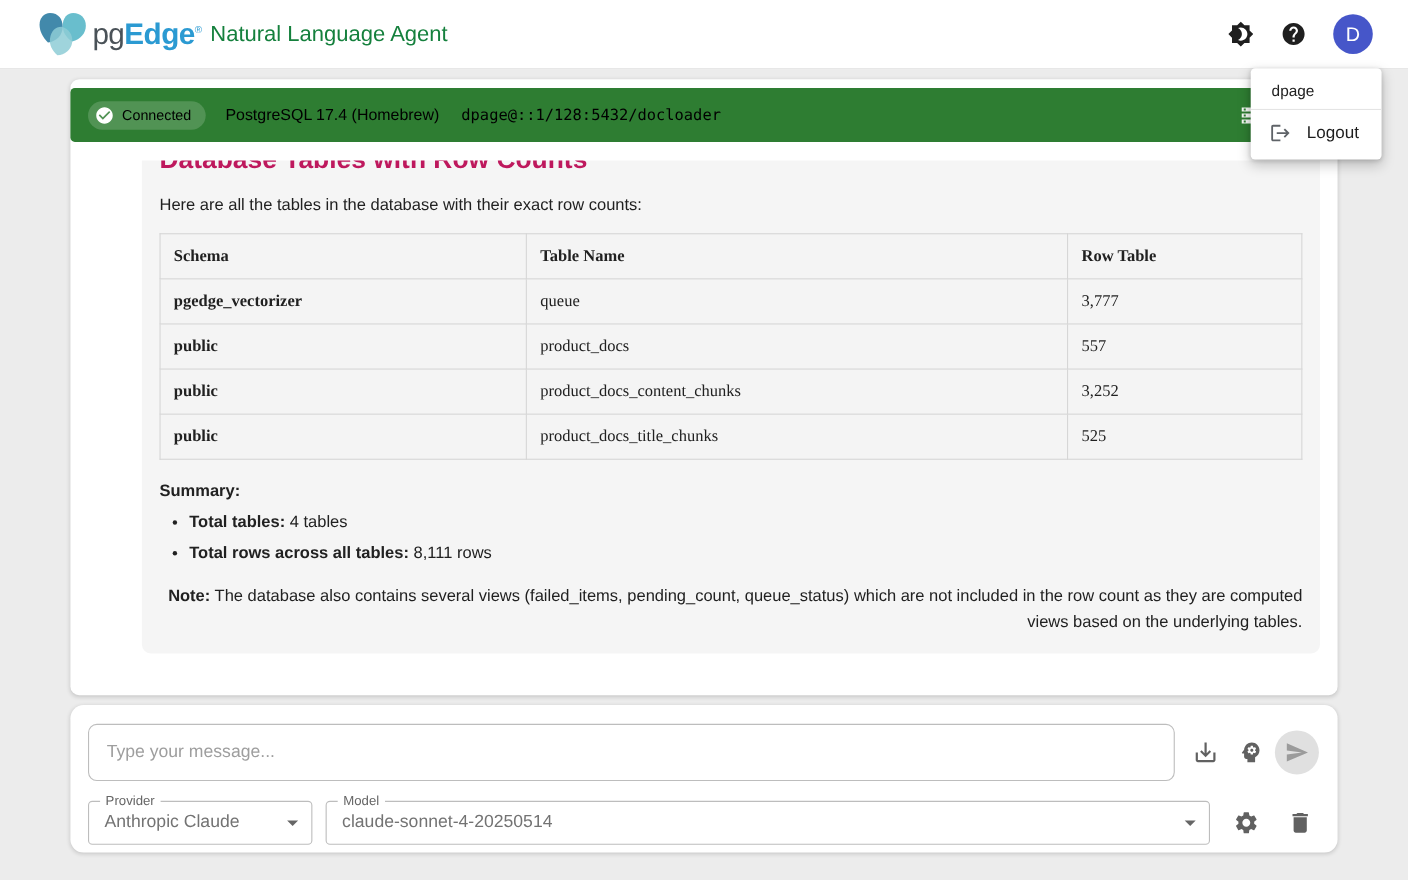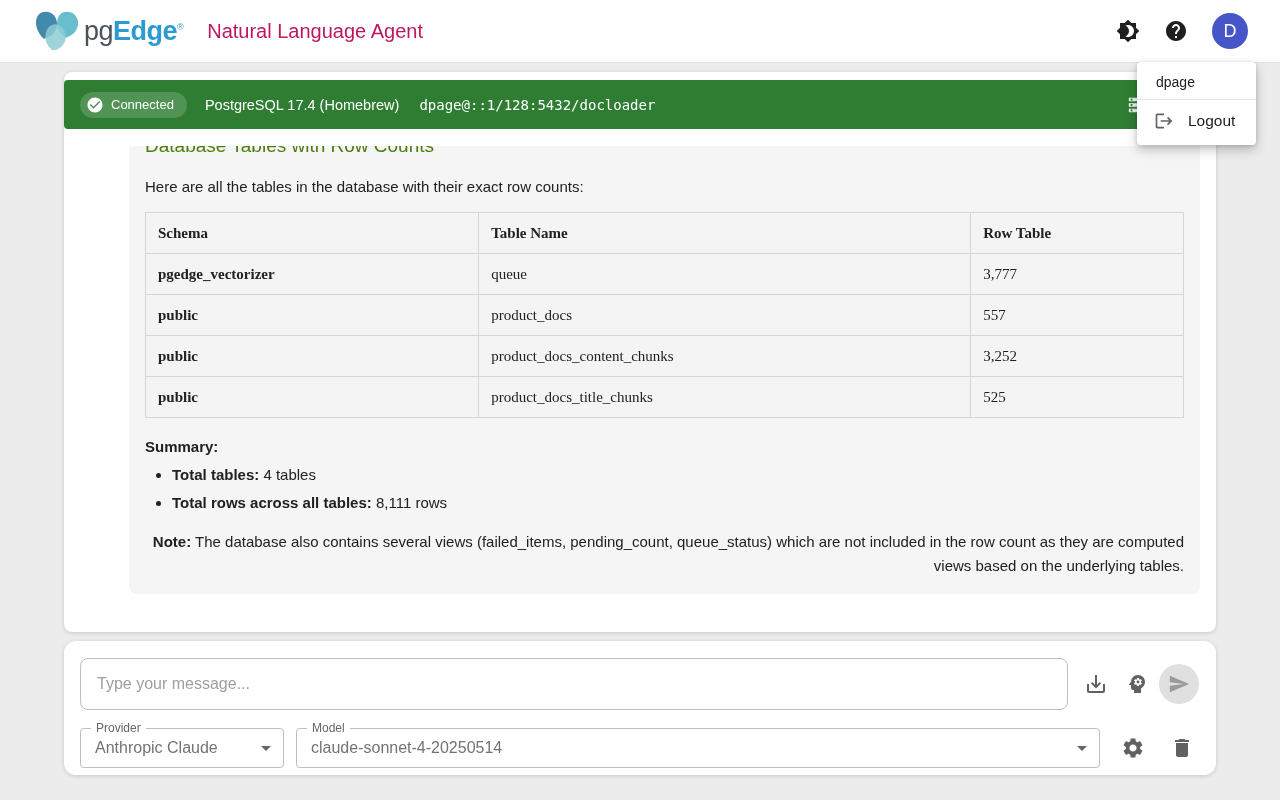--- a/index.html
+++ b/index.html
@@ -16,21 +16,21 @@
     position:absolute; top:0; left:0; width:1280px; height:63px;
     background:#ffffff; border-bottom:1px solid #e2e2e2;
     display:flex; align-items:center; padding:0 32px; z-index:40;
   }
   .logo-wrap { display:flex; align-items:center; }
   .logo-mark { width:50px; height:44px; }
   .logo-word { font-size:27px; letter-spacing:-0.5px; margin-left:2px; }
   .logo-word .pg { color:#4a5258; font-weight:400; }
   .logo-word .edge { color:#2b9ad2; font-weight:700; }
   .logo-word sup { font-size:9px; color:#2b9ad2; }
-  .app-title { font-size:20px; font-weight:400; color:#be185d; margin-left:24px; }
+  .app-title { font-size:20px; font-weight:400; color:#15803d; margin-left:8px; }
   .header-spacer { flex:1; }
   .icon-btn { width:40px; height:40px; border:none; background:transparent; display:flex; align-items:center; justify-content:center; cursor:pointer; color:#1f1f1f; }
   .icon-btn svg { width:24px; height:24px; fill:currentColor; }
   .header-actions { display:flex; align-items:center; gap:8px; }
   .avatar {
     width:36px; height:36px; border-radius:50%; background:#4656c9;
     color:#fff; font-size:18px; display:flex; align-items:center; justify-content:center;
     margin-left:8px; cursor:pointer; user-select:none;
   }
   
@@ -41,21 +41,21 @@
     padding:9px 0 6px 0;
   }
   .user-menu .username { padding:3px 19px 7px 19px; font-size:14px; color:#212121; }
   .user-menu .menu-divider { border:none; border-top:1px solid #e4e4e4; margin:2px 0 0 0; }
   .user-menu .menu-item { display:flex; align-items:center; gap:14px; padding:11px 19px 8px 17px; cursor:pointer; font-size:15.5px; color:#1e1e1e; }
   .user-menu .menu-item svg { width:20px; height:20px; fill:#5f6368; }
   
   .conn-bar {
     position:absolute; top:80px; left:64px; width:1152px; height:49px;
     background:#2e7d32; border-radius:4px; z-index:10;
-    display:flex; align-items:center; padding:0 16px; color:#ffffff; overflow:hidden;
+    display:flex; align-items:center; padding:0 16px; color:#000000; overflow:hidden;
   }
   .conn-pill {
     display:flex; align-items:center; gap:7px;
     background:rgba(255,255,255,0.17); border-radius:16px;
     padding:4px 13px 4px 6px; font-size:13px;
   }
   .conn-pill svg { width:18px; height:18px; fill:#fff; }
   .conn-server { margin-left:18px; font-size:14.5px; }
   .conn-string { margin-left:20px; font-family:"DejaVu Sans Mono", monospace; font-size:14px; }
   .bar-right-icon { position:absolute; left:1063px; top:14px; width:22px; height:22px; fill:#fff; opacity:0.95; }
@@ -67,21 +67,21 @@
   }
   .messages-viewport {
     position:absolute; top:74px; left:0; width:1152px; height:486px;
     overflow:hidden; border-radius:0 0 8px 8px;
   }
   .assistant-bubble {
     margin:-44px 0 0 65px; width:1071px;
     background:#f5f5f5; border-radius:8px;
     padding:30px 16px 16px 16px;
   }
-  .msg-heading { font-size:19px; font-weight:400; line-height:28px; color:#4d7c0f; }
+  .msg-heading { font-size:24px; font-weight:700; line-height:28px; color:#be185d; }
   .msg-intro { margin-top:16px; font-size:15px; line-height:22px; }
   .msg-table { margin-top:14px; width:100%; border-collapse:collapse; table-layout:fixed;font-family:Liberation Serif, serif; }
   .msg-table th, .msg-table td {
     border:1px solid #d6d6d6; text-align:left; font-size:15px;
     padding:9px 12px; height:41px; background:#f4f4f4;
   }
   .msg-table th { font-weight:700; }
   .msg-table td.schema-cell { font-weight:700; }
   .col-schema { width:32.1%; } .col-table { width:47.4%; } .col-count { width:20.5%; }
   .msg-summary-label { margin-top:18px; font-size:15px; font-weight:700; line-height:22px; }

